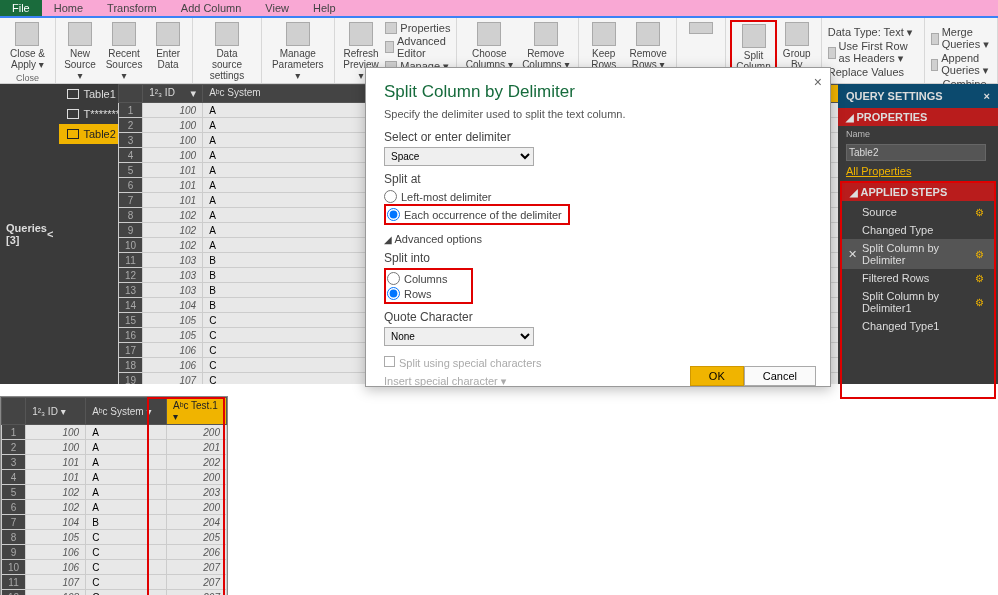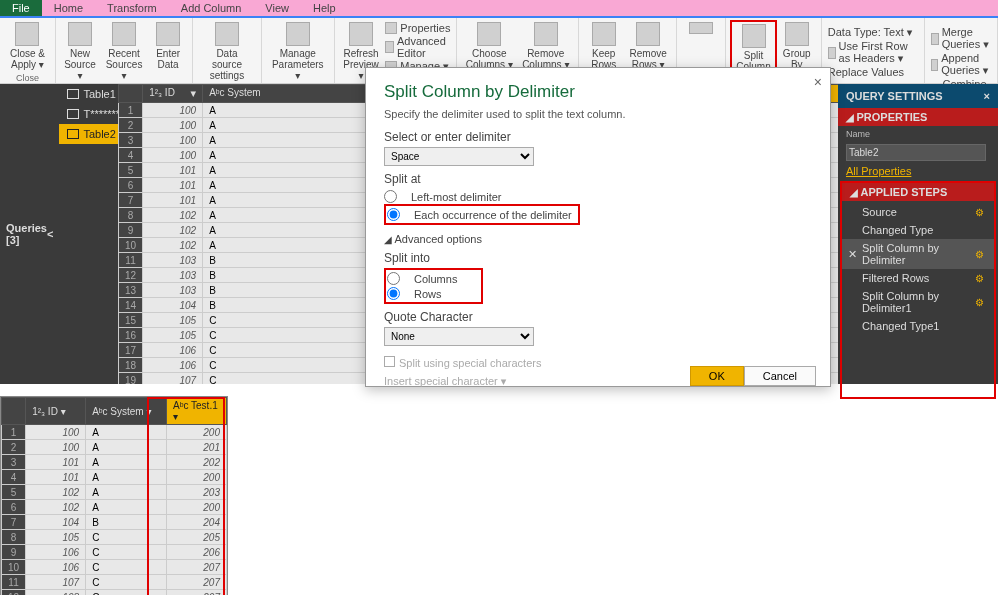--- a/index.html
+++ b/index.html
@@ -29,21 +29,21 @@
 table.grid th{background:#444;color:#ddd;font-weight:400;text-align:left;padding:2px 6px;border:1px solid #555;font-size:10px;height:18px}
 table.grid th.sel{background:#f0b400;color:#222}
 table.grid td{border:1px solid #ccc;padding:1px 6px;font-size:10px;background:#e8e8e8;height:15px}
 table.grid td.rownum{background:#444;color:#aaa;text-align:center;width:24px}
 table.grid td.idcell{text-align:right;font-style:italic;color:#555;width:60px}
 .dialog{position:absolute;left:365px;top:67px;width:466px;height:320px;background:#fff;border:1px solid #999;box-shadow:0 3px 12px rgba(0,0,0,.25);padding:14px 18px;z-index:50}
 .dialog h2{font-size:17px;font-weight:400;color:#166b3c;margin-bottom:6px}
 .dialog .sub{font-size:11px;color:#555;margin-bottom:10px}
 .dialog .sect{font-size:12px;color:#444;margin:6px 0 3px}
 .dialog select,.dialog input[type=text]{width:150px;font-size:10px;padding:2px;border:1px solid #aaa}
-.dialog .radio{font-size:10px;color:#444;padding:1px 0;display:flex;align-items:center;gap:14px}
+.dialog .radio{font-size:10px;color:#444;padding:1px 0;display:flex;align-items:center;gap:4px}
 .dialog .radio input{margin:0}
 .dialog .adv{font-size:10px;color:#444;margin-top:8px;cursor:pointer}
 .dialog .btns{position:absolute;right:14px;bottom:0;display:flex;}
 .dialog .btns button{padding:3px 18px;font-size:11px;border:1px solid #aaa;background:#fafafa;cursor:pointer}
 .dialog .btns button.primary{background:#f0b400;border-color:#d09800}
 .dialog .close{position:absolute;right:8px;top:6px;cursor:pointer;font-size:14px;color:#666}
 .settings-panel{width:160px;background:#3a3a3a;color:#ddd;position:absolute;right:0;top:84px;height:300px;font-size:10px}
 .settings-panel .hdr{background:#0c4a6e;padding:6px 8px;font-weight:700;display:flex;justify-content:space-between}
 .settings-panel .section-h{background:#b91c1c;padding:3px 8px;font-weight:700;font-size:10px}
 .settings-panel .lbl{padding:3px 8px;font-size:9px;color:#bbb}

